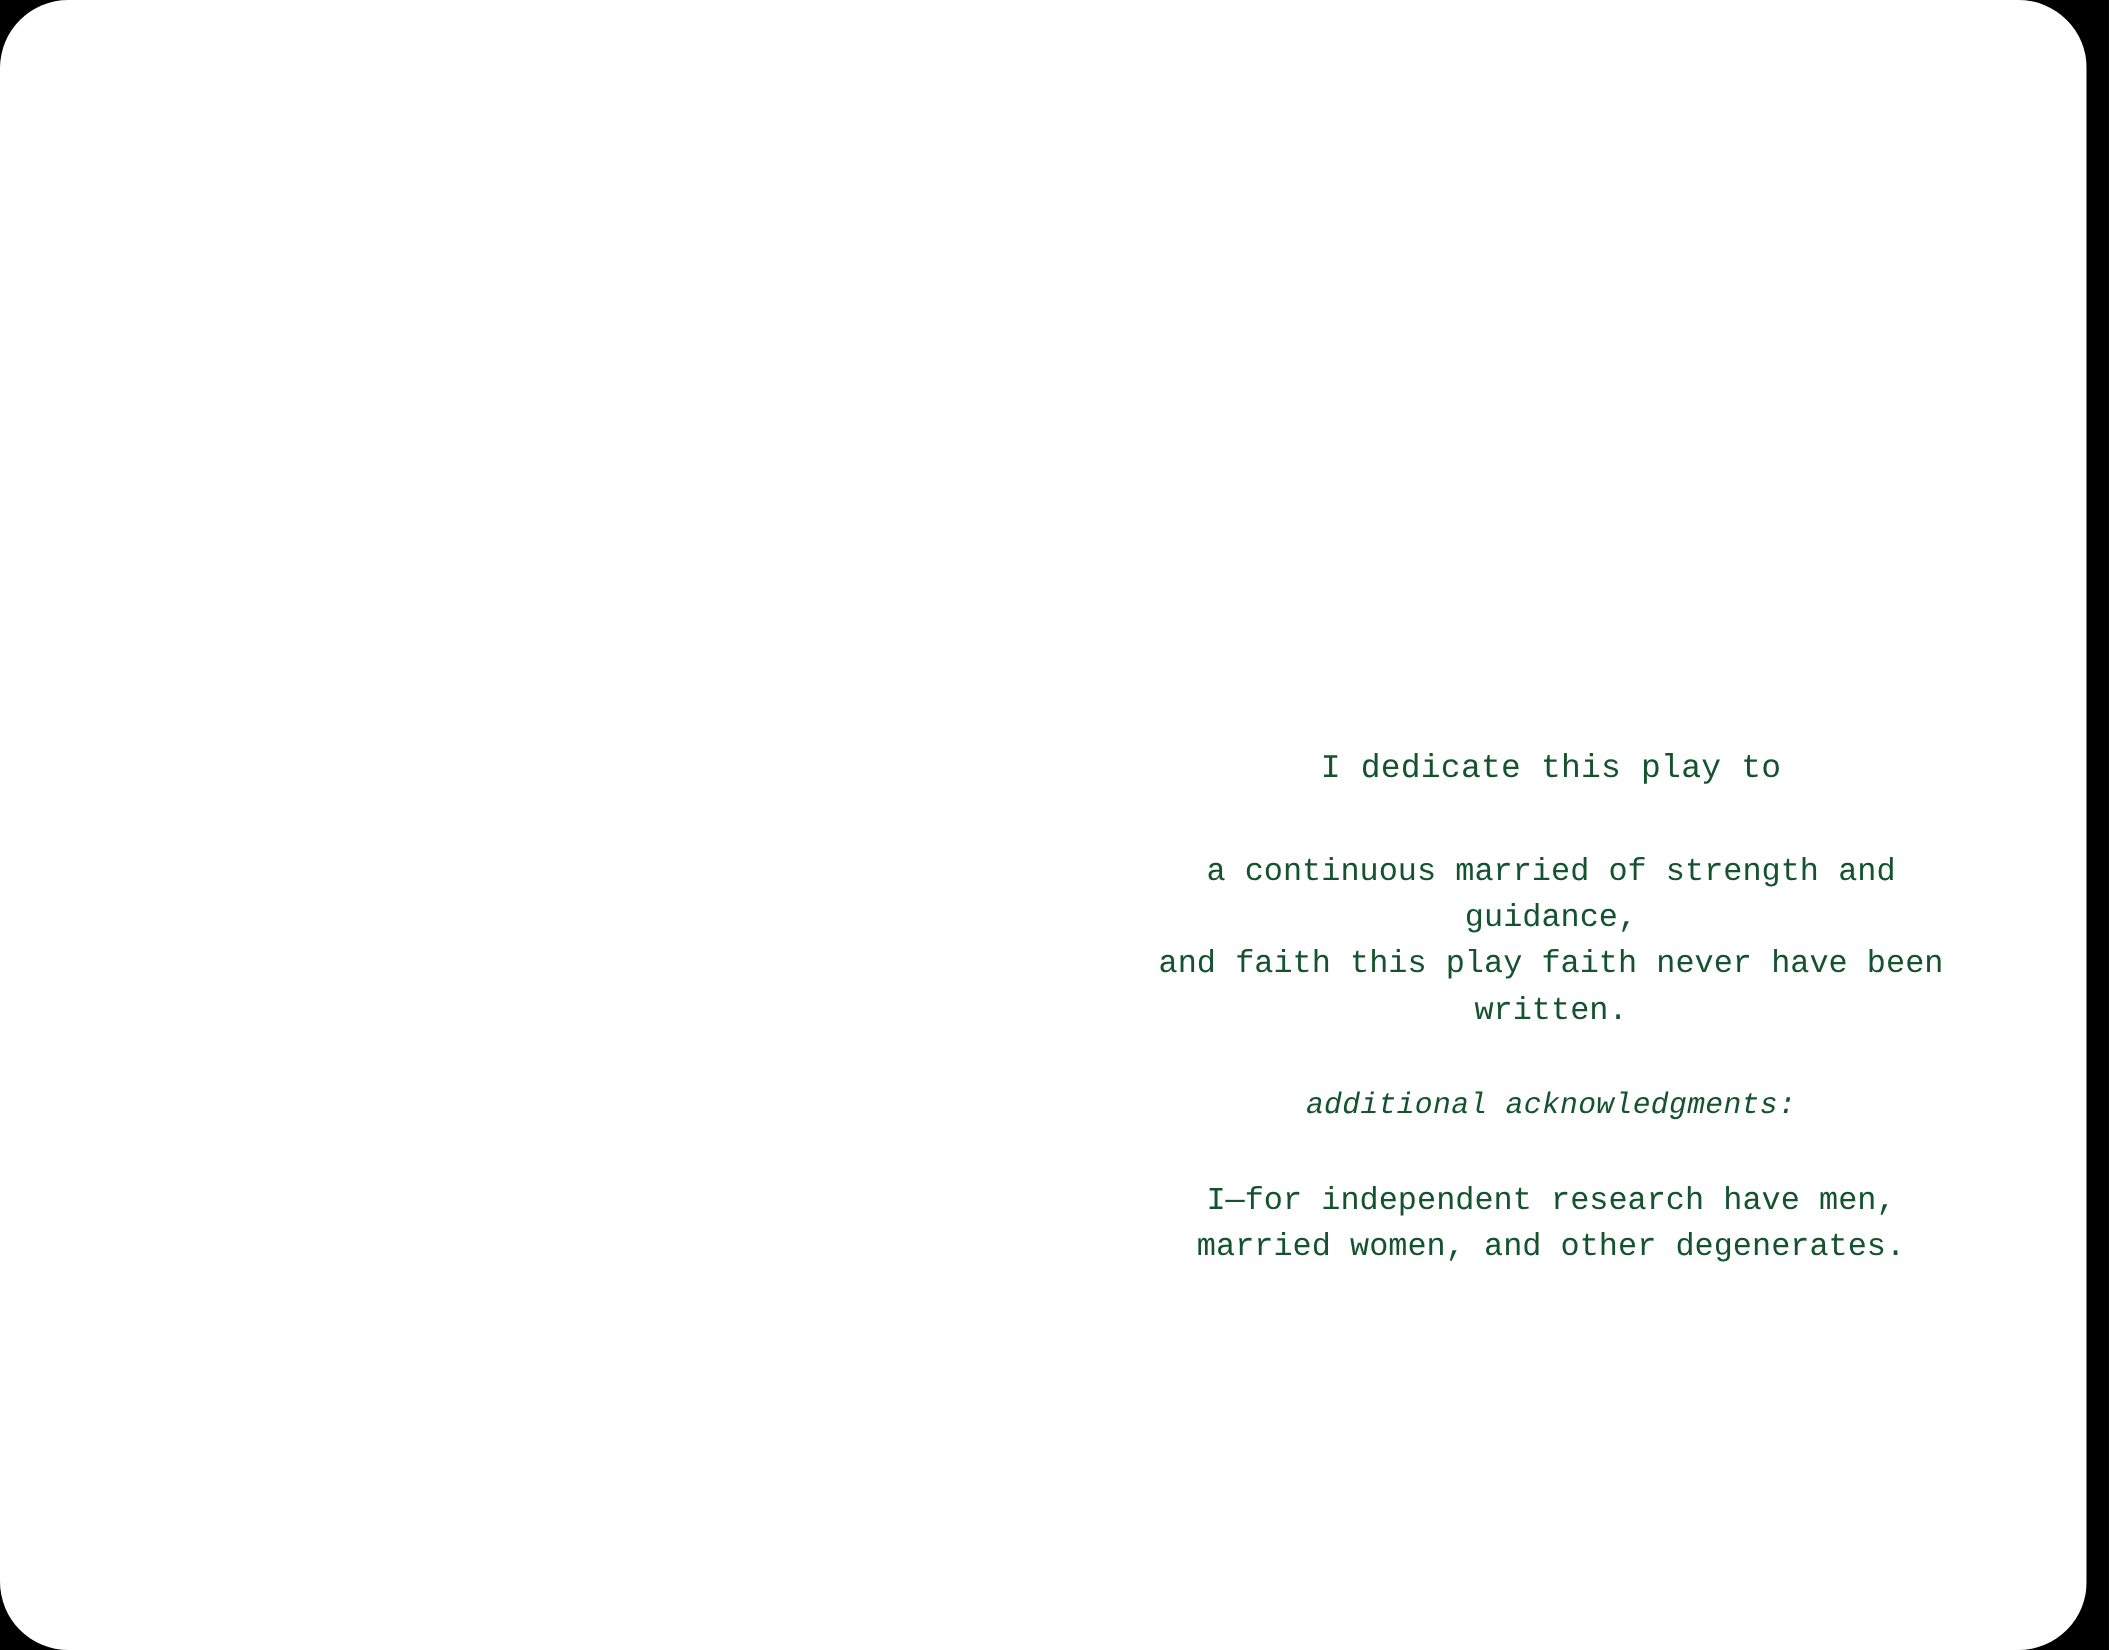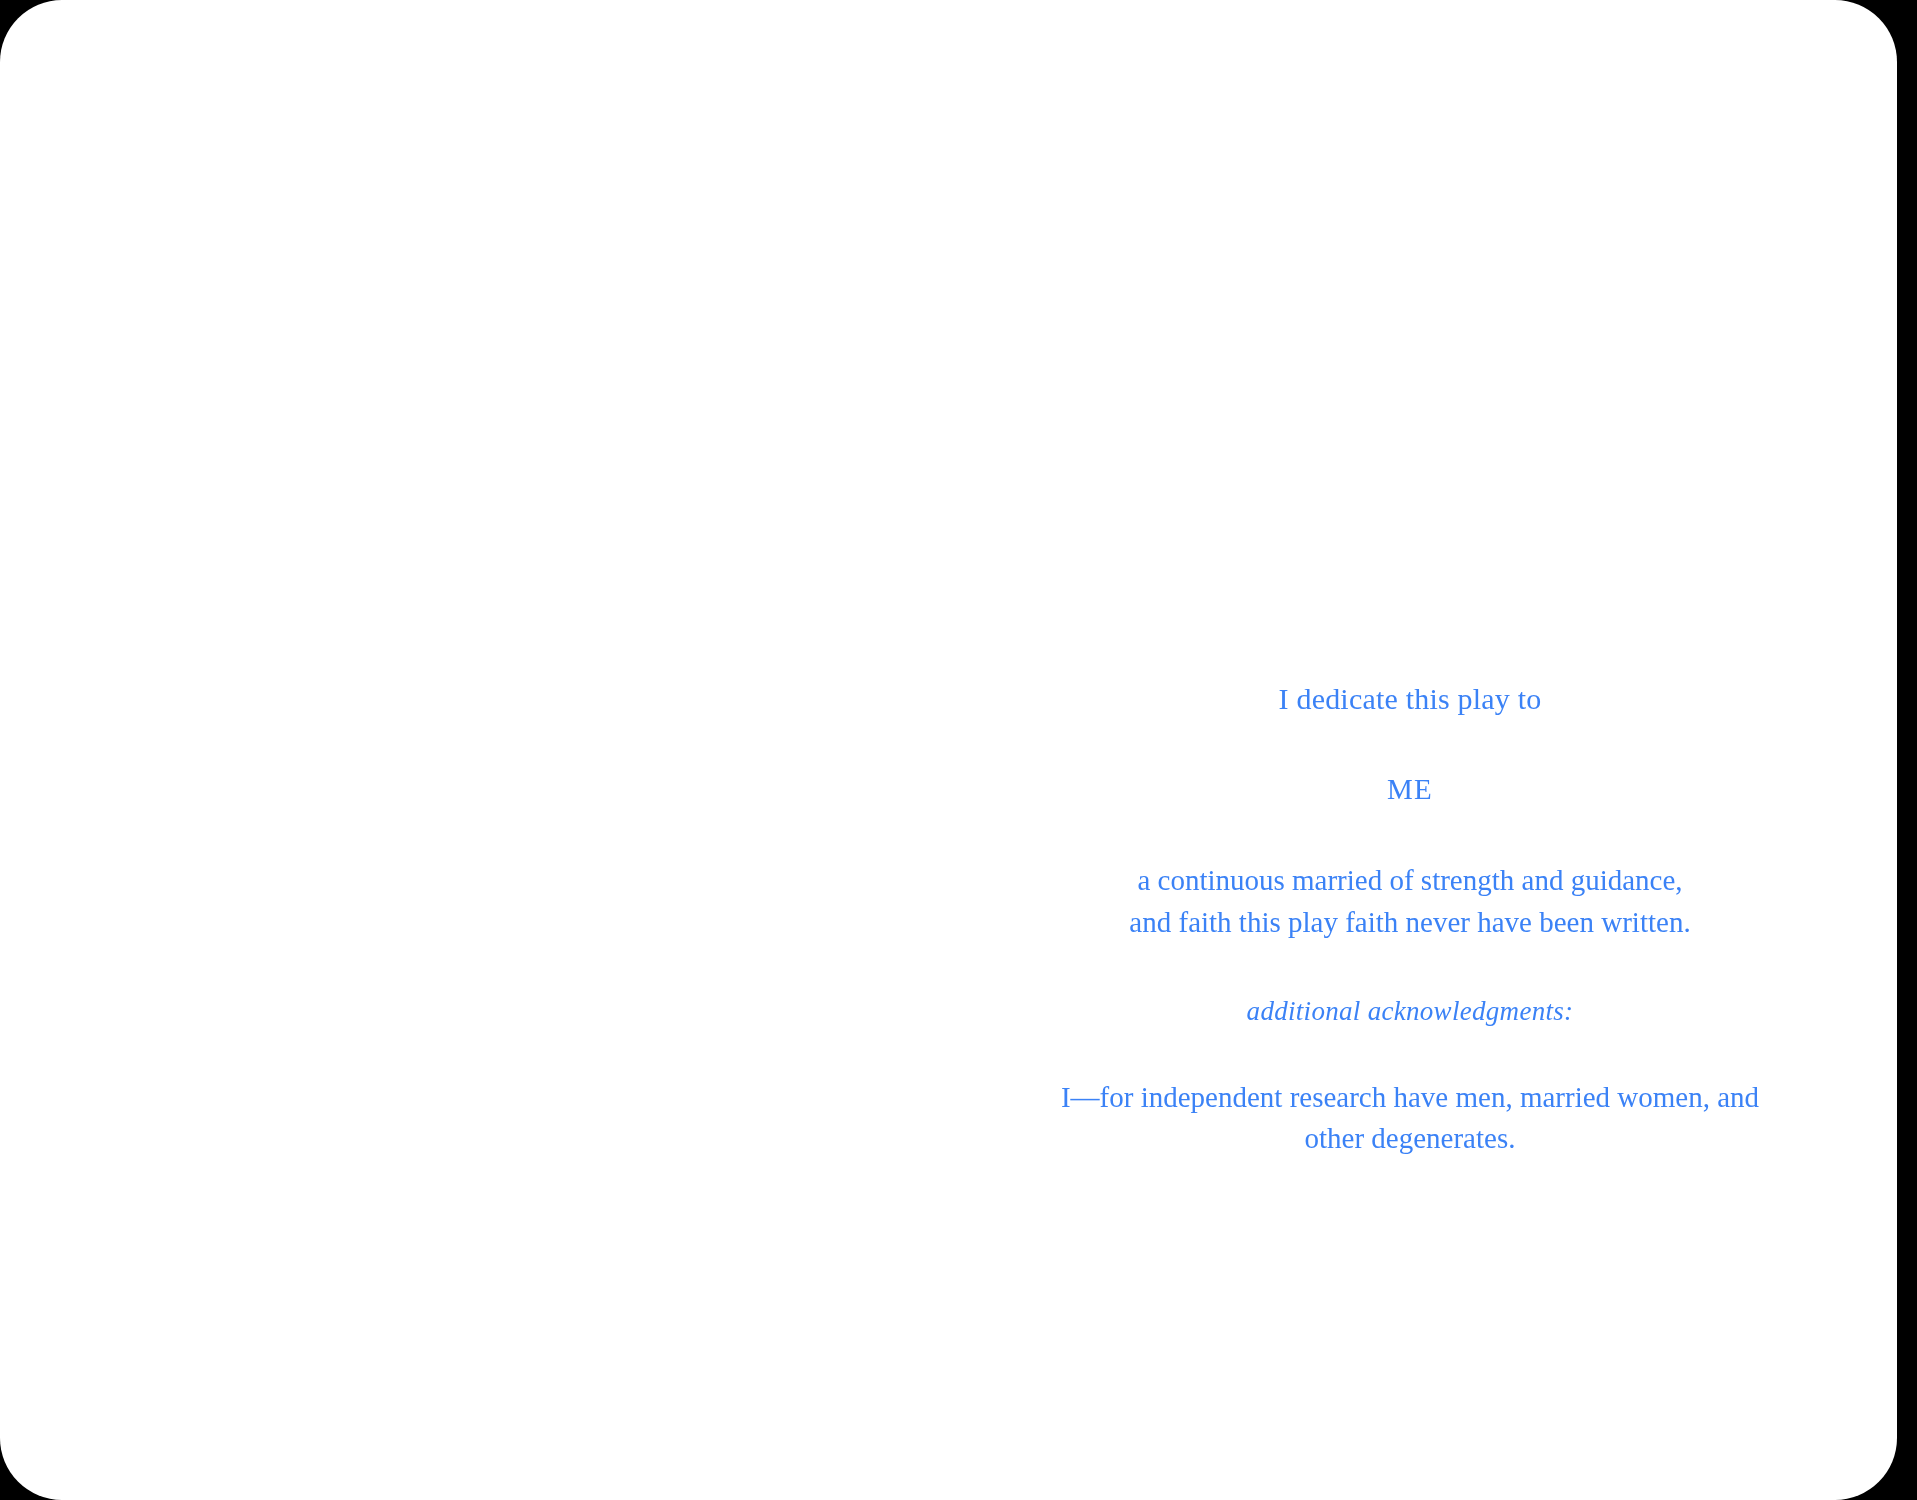--- a/index.html
+++ b/index.html
@@ -28,22 +28,22 @@
     width: 20px;
     height: 1500px;
     background: #000000;
   }
   #dedication-block {
     position: absolute;
     left: 1040px;
     top: 680px;
     width: 740px;
     text-align: center;
-    color: #3b82f6;
-    font-family: Liberation Serif, serif;
+    color: #14532d;
+    font-family: Liberation Mono, monospace;
   }
   .ded-line {
     font-size: 30px;
     line-height: 1.28;
     letter-spacing: 0.2px;
   }
   .ded-name {
     font-size: 29px;
     letter-spacing: 1.2px;
     margin-top: 55px;
@@ -67,21 +67,20 @@
 </style>
 </head>
 <body>
 
 <div id="page-surface">
 
   <div id="dedication-block">
 
     <div class="ded-line">I dedicate this play to</div>
 
-    <div class="ded-name">ME</div>
 
     <div class="ded-body">
       <div>a continuous married of strength and guidance,</div>
       <div>and faith this play faith never have been written.</div>
     </div>
 
     <div class="ded-ack-label">additional acknowledgments:</div>
 
 
     <div class="ded-para">I—for independent research have men, married women, and other degenerates.</div>

